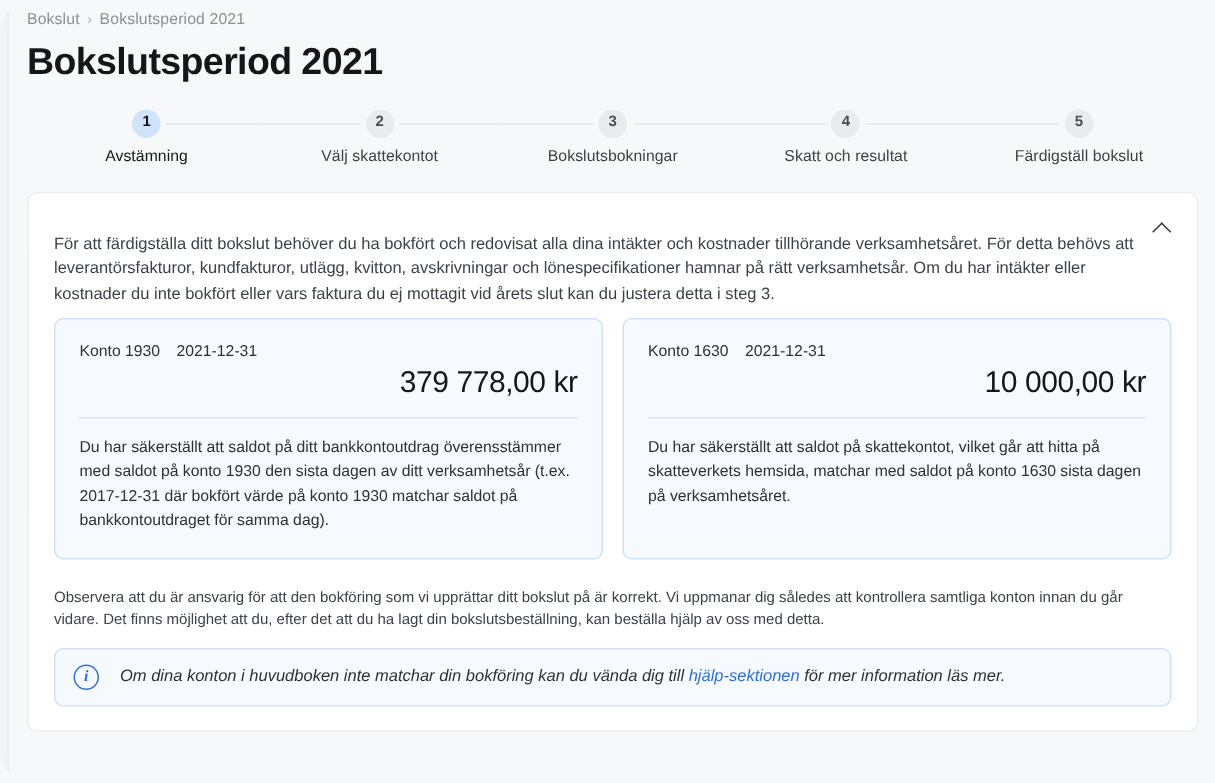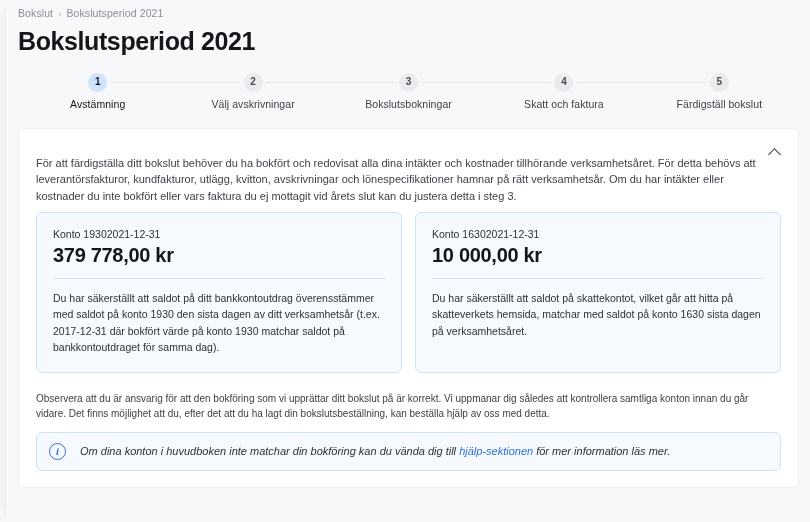--- a/index.html
+++ b/index.html
@@ -140,30 +140,31 @@
     gap: 13px;
   }
   .acct {
     flex: 1 1 0;
     background: #f6faff;
     border: 1px solid #cfe1f7;
     border-radius: 6px;
     padding: 15px 16px 16px 16px;
   }
   .acct-head {
-    display: flex; align-items: flex-end; 
+    display: flex; align-items: flex-end; gap: 11px;
     font-size: 10.5px;
     color: #2c3138;
   }
   .acct-amount {
     margin-top: 4px;
     font-size: 20px;
-    font-weight: 700;
+    font-weight: 400;
     color: #14161a;
     letter-spacing: -0.3px;
+    text-align: right;
   }
   .acct-rule {
     margin-top: 11px;
     height: 1px;
     background: #d5e4f6;
   }
   .acct-desc {
     margin-top: 11px;
     font-size: 10.5px;
     line-height: 1.58;
@@ -233,35 +234,35 @@
 
         <div class="line-r"></div>
         <div class="bubble">1</div>
         <div class="slabel">Avstämning</div>
       </div>
 
       <div class="step">
         <div class="line-l"></div>
         <div class="line-r"></div>
         <div class="bubble">2</div>
-        <div class="slabel">Välj avskrivningar</div>
+        <div class="slabel">Välj skattekontot</div>
       </div>
 
       <div class="step">
         <div class="line-l"></div>
         <div class="line-r"></div>
         <div class="bubble">3</div>
         <div class="slabel">Bokslutsbokningar</div>
       </div>
 
       <div class="step">
         <div class="line-l"></div>
         <div class="line-r"></div>
         <div class="bubble">4</div>
-        <div class="slabel">Skatt och faktura</div>
+        <div class="slabel">Skatt och resultat</div>
       </div>
 
       <div class="step">
         <div class="line-l"></div>
 
         <div class="bubble">5</div>
         <div class="slabel">Färdigställ bokslut</div>
       </div>
 
     </div>

